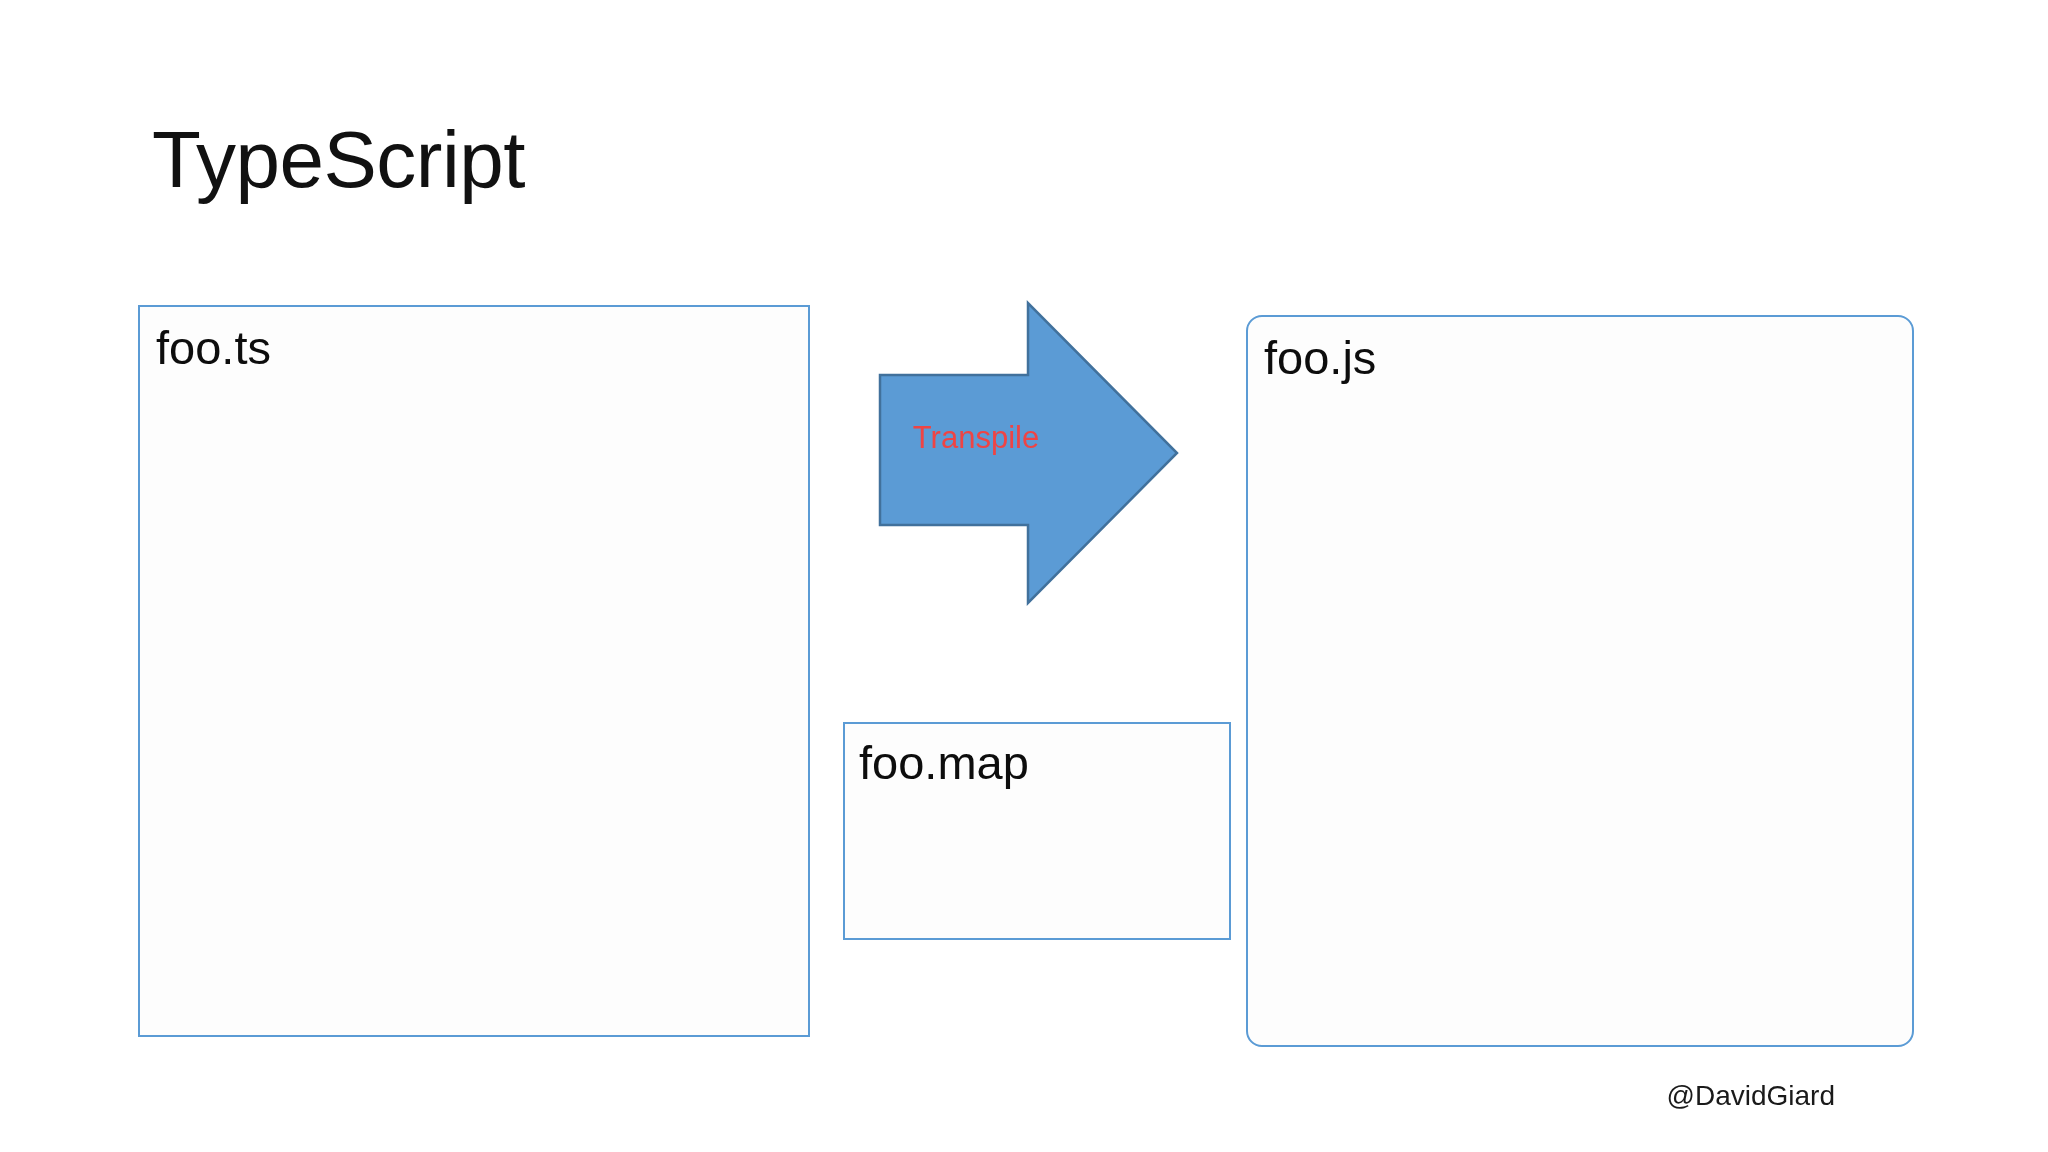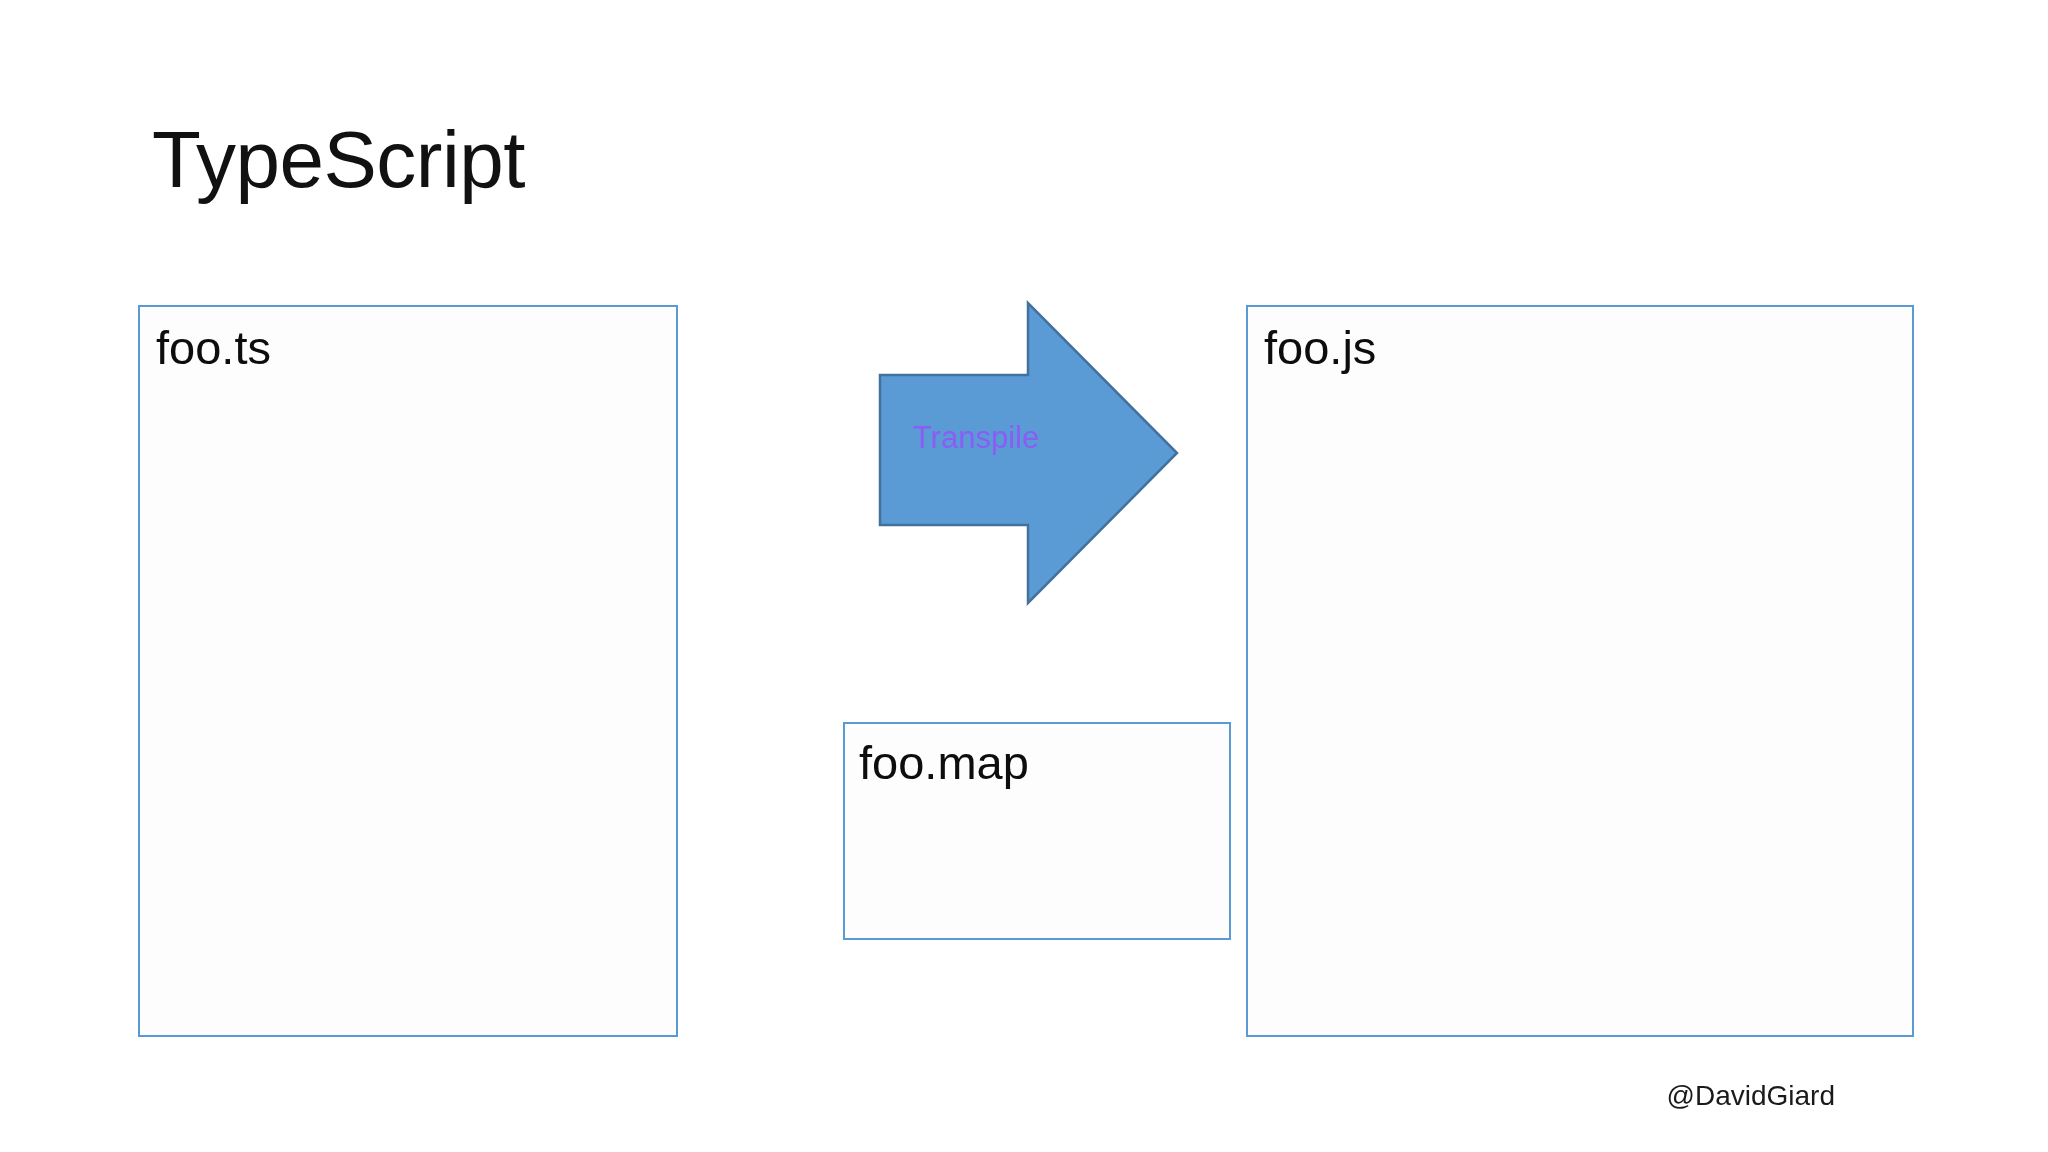--- a/index.html
+++ b/index.html
@@ -49,29 +49,30 @@
     font-size: 47px;
     line-height: 62px;
     font-weight: 400;
     color: #0d0d0d;
     white-space: nowrap;
   }
 
   #box-foo-ts {
     left: 138px;
     top: 305px;
-    width: 540px;
+    width: 672px;
     height: 732px;
     padding-left: 12px;
   }
   #box-foo-js {
     left: 1246px;
-    top: 305px;
+    top: 315px;
     width: 668px;
     height: 732px;
+    border-radius: 16px;
   }
   #box-foo-map {
     left: 843px;
     top: 722px;
     width: 388px;
     height: 218px;
   }
   #box-foo-map .file-label {
     left: 14px;
     top: 8px;
@@ -92,21 +93,21 @@
   }
   #transpile-arrow-label {
     position: absolute;
     left: 0px;
     top: 118px;
     width: 200px;
     text-align: center;
     font-size: 31px;
     line-height: 44px;
     font-weight: 400;
-    color: #8b5cf6;
+    color: #ef4444;
     white-space: nowrap;
     pointer-events: none;
   }
 
   
   #watermark {
     position: absolute;
     right: 213px;
     top: 1073px;
     font-size: 28px;

